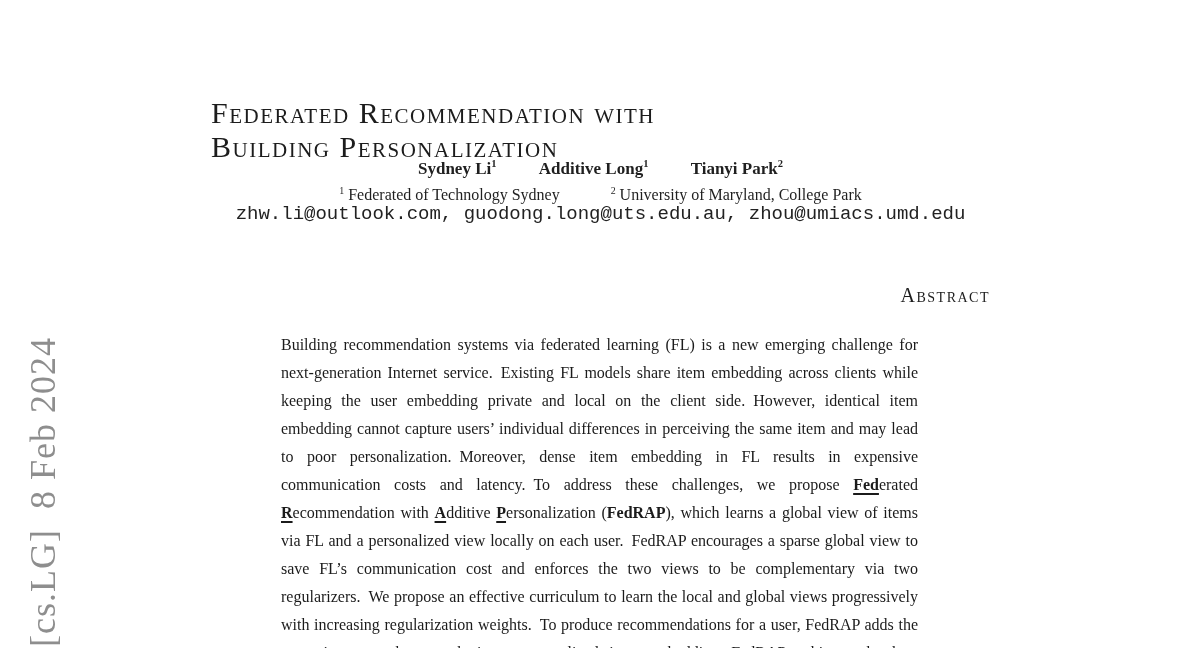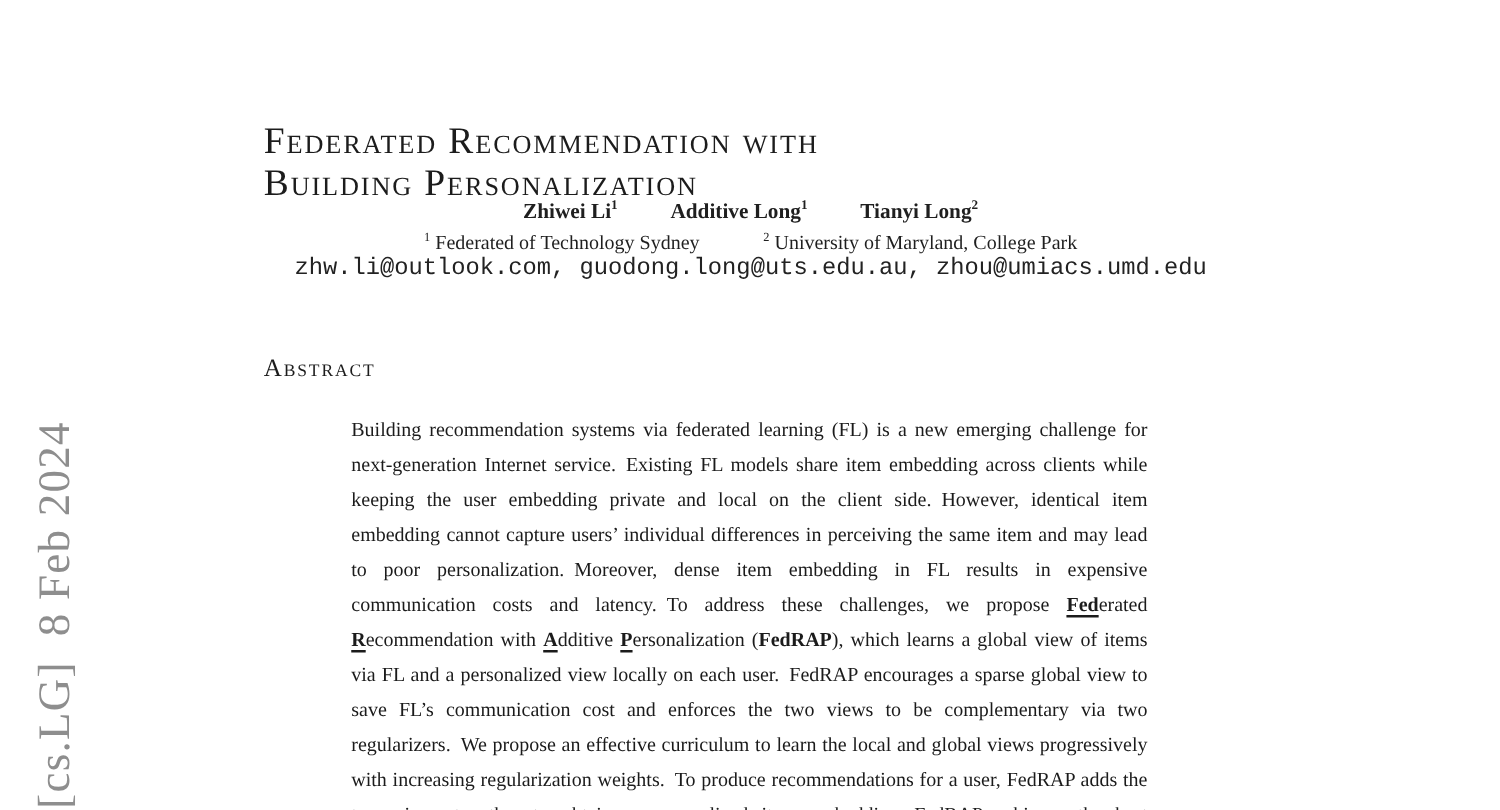--- a/index.html
+++ b/index.html
@@ -25,21 +25,21 @@
   .author{margin:0 19px;}
   .affils{top:186px;font-size:16px;}
   .affil{display:inline-block;}
   .affil + .affil{margin-left:47px;}
   sup{font-size:0.62em;line-height:0;vertical-align:super;}
   .emails{
     top:203px;font-family:"Liberation Mono","DejaVu Sans Mono",monospace;
     font-size:19px;letter-spacing:0;color:#222222;
   }
   .abstract-heading{
-    position:absolute;left:211px;width:779px;top:284px;text-align:left;
+    position:absolute;left:211px;width:779px;top:284px;text-align:right;
     font-variant:small-caps;font-size:20px;letter-spacing:1.5px;color:#1c1c1c;
   }
   .abstract-body{
     position:absolute;left:281px;top:331px;width:637px;
     font-size:16px;line-height:28px;text-align:justify;color:#1b1b1b;
   }
   .seg-bold{font-weight:700;}
   .seg-bold-underline{
     font-weight:700;text-decoration:underline;
     text-decoration-thickness:1.5px;text-underline-offset:2.5px;
@@ -51,23 +51,23 @@
 <div class="page">
 
   <div class="arxiv-stamp">[cs.LG]  8 Feb 2024</div>
 
   <div class="title">
     <div>Federated Recommendation with</div>
     <div>Building Personalization</div>
   </div>
 
   <div class="centered-row authors">
-    <span class="author"><span>Zhiwei Li</span><sup>1</sup></span>
+    <span class="author"><span>Sydney Li</span><sup>1</sup></span>
     <span class="author"><span>Additive Long</span><sup>1</sup></span>
-    <span class="author"><span>Tianyi Long</span><sup>2</sup></span>
+    <span class="author"><span>Tianyi Park</span><sup>2</sup></span>
   </div>
 
   <div class="centered-row affils">
     <span class="affil"><sup>1</sup> <span>Federated of Technology Sydney</span></span>
     <span class="affil"><sup>2</sup> <span>University of Maryland, College Park</span></span>
   </div>
 
   <div class="centered-row emails">zhw.li@outlook.com, guodong.long@uts.edu.au, zhou@umiacs.umd.edu</div>
 
   <div class="abstract-heading">Abstract</div>

